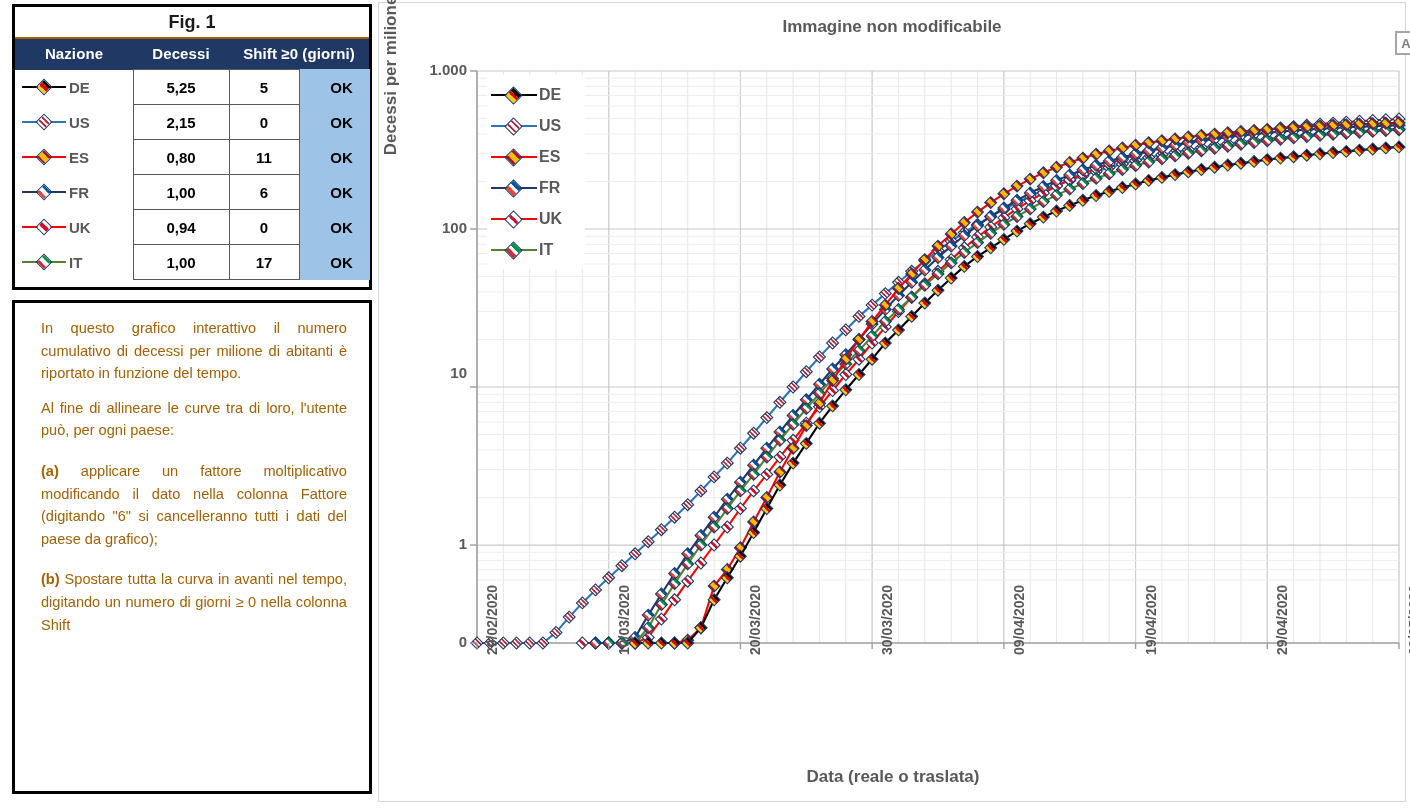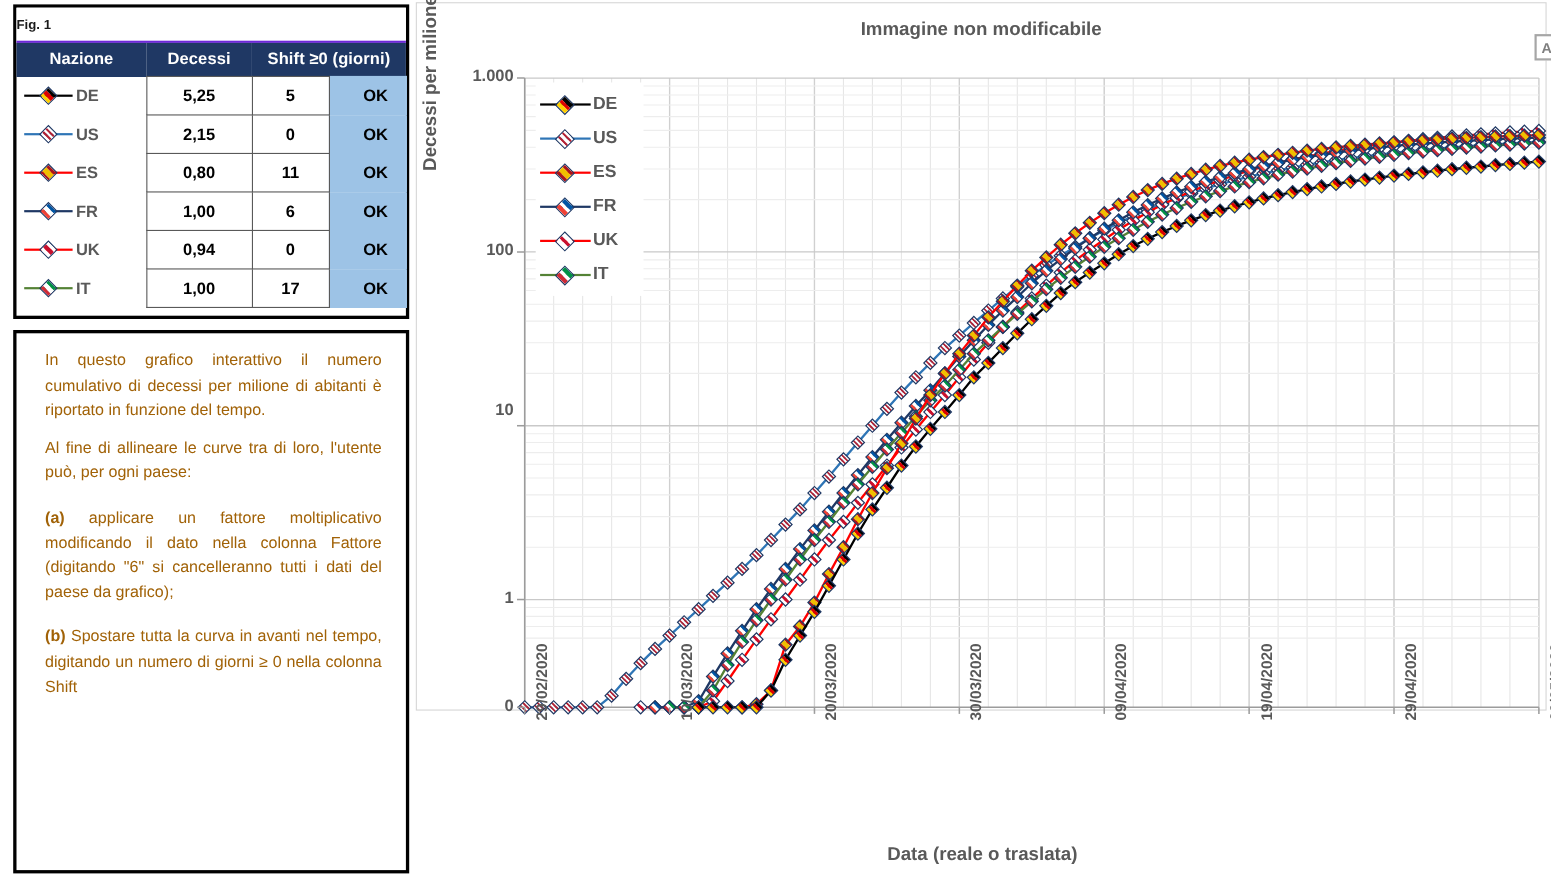--- a/index.html
+++ b/index.html
@@ -4,22 +4,22 @@
 <style>
   html,body{margin:0;padding:0;background:#ffffff;}
   body{width:1410px;height:808px;font-family:"Liberation Sans",sans-serif;overflow:hidden;}
   .root{position:relative;width:1410px;height:808px;}
 
   
   .left-panel{position:absolute;left:0;top:0;width:376px;height:806px;}
 
   .table-card{position:absolute;left:12px;top:4px;width:360px;height:286px;
               border:3px solid #000;background:#fff;box-sizing:border-box;}
-  .fig-title{height:30px;line-height:30px;text-align:left;font-weight:bold;
-             font-size:12px;color:#1a1a1a;border-bottom:2px solid #6d28d9;background:#fff;}
+  .fig-title{height:30px;line-height:30px;text-align:center;font-weight:bold;
+             font-size:18px;color:#1a1a1a;border-bottom:2px solid #a16207;background:#fff;}
   .tbl{width:100%;border-collapse:collapse;table-layout:fixed;}
   .tbl th{background:#1F3864;color:#fff;font-weight:bold;font-size:15px;
           padding:6px 0 7px 0;text-align:center;letter-spacing:.1px;}
   .th-nat{width:118px;}
   .th-fat{width:96px;}
   .th-shift{width:140px;}
   .tbl td{border:1.5px solid #595959;font-size:15px;font-weight:bold;
           text-align:center;height:32px;color:#000;background:#fff;}
   .cell-nation{border:none !important;background:#fff;position:relative;}
   .cell-ok{background:#9DC3E6 !important;border:1.5px solid #9DC3E6 !important;
@@ -34,21 +34,21 @@
 
   .note-card{position:absolute;left:12px;top:300px;width:360px;height:494px;
              border:3px solid #000;background:#fff;box-sizing:border-box;
              padding:14px 22px 10px 26px;}
   .note-card p{margin:0 0 12px 0;font-size:14.6px;line-height:1.55;color:#a16207;
                text-align:justify;text-justify:inter-word;}
   .note-card p.spaced{margin-top:18px;}
   .note-card b{font-weight:bold;}
 
   
-  .chart-panel{position:absolute;left:378px;top:2px;width:1028px;height:644px;
+  .chart-panel{position:absolute;left:378px;top:2px;width:1028px;height:800px;
                border:1px solid #d6d6d6;background:#fff;box-sizing:border-box;}
   .chart-title{position:absolute;left:0;right:0;top:14px;text-align:center;
                font-size:17px;font-weight:bold;color:#595959;}
   .corner-btn{position:absolute;right:-12px;top:28px;width:22px;height:24px;
               border:2px solid #a6a6a6;background:#fff;box-sizing:border-box;
               display:flex;align-items:center;justify-content:center;
               font-size:13px;font-weight:bold;color:#7f7f7f;overflow:hidden;}
 
   .plot-host{position:absolute;left:0;top:0;width:1028px;height:800px;}
   .plot-svg{position:absolute;left:0;top:0;}

